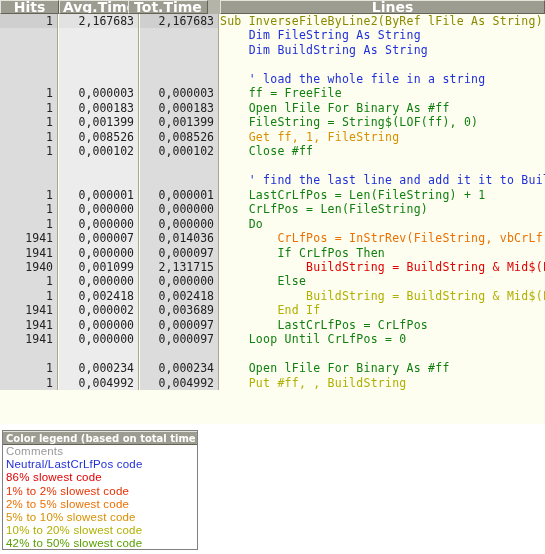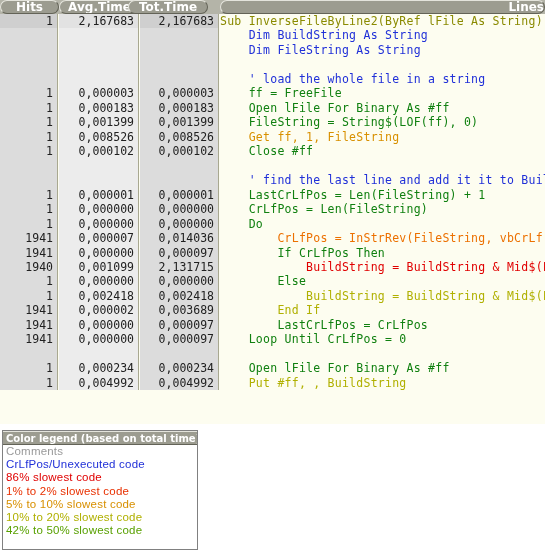--- a/index.html
+++ b/index.html
@@ -25,28 +25,27 @@
     position:absolute;top:0;height:14px;
     background:#9c9c90;
     border-top:1px solid #e4e4dc;
     border-left:1px solid #e4e4dc;
     border-bottom:1px solid #636357;
     border-right:1px solid #636357;
     box-sizing:border-box;
     color:#ffffff;
     font-family:"DejaVu Sans",sans-serif;
     font-weight:bold;
-    font-size:12px;
+    font-size:14px;
     line-height:12px;
     text-align:center;
     white-space:nowrap;
     overflow:hidden;
-    border-radius:7px;
-  }
-  .hcell.lines{text-align:right;padding-left:20px;}
+  }
+  .hcell.lines{text-align:center;padding-left:20px;}
   
   #rows{position:absolute;left:0;top:14px;width:545px;}
   .row{position:relative;height:14.48px;white-space:nowrap;}
   .c-hits,.c-avg,.c-tot{
     position:absolute;top:0;height:14.48px;
     box-sizing:border-box;
     text-align:right;
     padding-right:4px;
     line-height:14.4px;
     font-family:"DejaVu Sans Mono",monospace;
@@ -127,27 +126,27 @@
       <div class="row first">
         <div class="c-hits">1</div>
         <div class="c-avg">2,167683</div>
         <div class="c-tot">2,167683</div>
         <div class="c-line k-head">Sub InverseFileByLine2(ByRef lFile As String)</div>
       </div>
       <div class="row">
         <div class="c-hits"></div>
         <div class="c-avg"></div>
         <div class="c-tot"></div>
+        <div class="c-line k-neutral">    Dim FileString As String</div>
+      </div>
+      <div class="row">
+        <div class="c-hits"></div>
+        <div class="c-avg"></div>
+        <div class="c-tot"></div>
         <div class="c-line k-neutral">    Dim BuildString As String</div>
-      </div>
-      <div class="row">
-        <div class="c-hits"></div>
-        <div class="c-avg"></div>
-        <div class="c-tot"></div>
-        <div class="c-line k-neutral">    Dim FileString As String</div>
       </div>
       <div class="row">
         <div class="c-hits"></div>
         <div class="c-avg"></div>
         <div class="c-tot"></div>
         <div class="c-line k-neutral"></div>
       </div>
       <div class="row">
         <div class="c-hits"></div>
         <div class="c-avg"></div>
@@ -280,20 +279,21 @@
         <div class="c-tot">0,004992</div>
         <div class="c-line k-h5">    Put #ff, , BuildString</div>
       </div>
     </div>
 </div>
 
 <div id="legend">
   <div id="legend-title">Color legend (based on total time)</div>
   <div id="legend-items">
       <div class="leg-item leg-gray">Comments</div>
-      <div class="leg-item k-neutral">CrLfPos/Unexecuted code</div>
+      <div class="leg-item k-neutral">Neutral/LastCrLfPos code</div>
       <div class="leg-item k-h1">86% slowest code</div>
       <div class="leg-item k-h2">1% to 2% slowest code</div>
+      <div class="leg-item k-h3">2% to 5% slowest code</div>
       <div class="leg-item k-h4">5% to 10% slowest code</div>
       <div class="leg-item k-h5">10% to 20% slowest code</div>
       <div class="leg-item k-h6">42% to 50% slowest code</div>
     </div>
 </div>
 
 </body></html>

